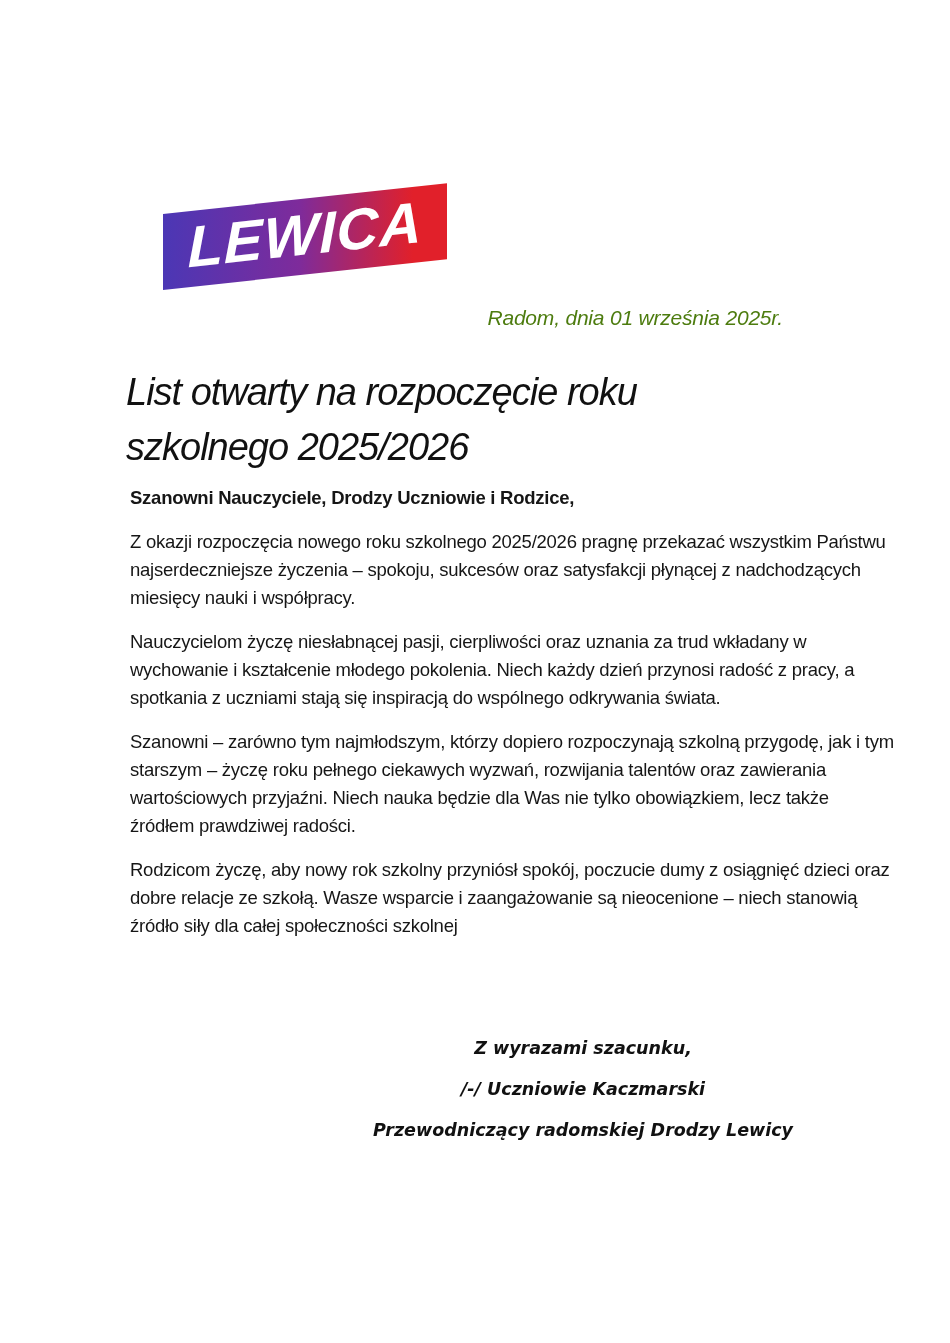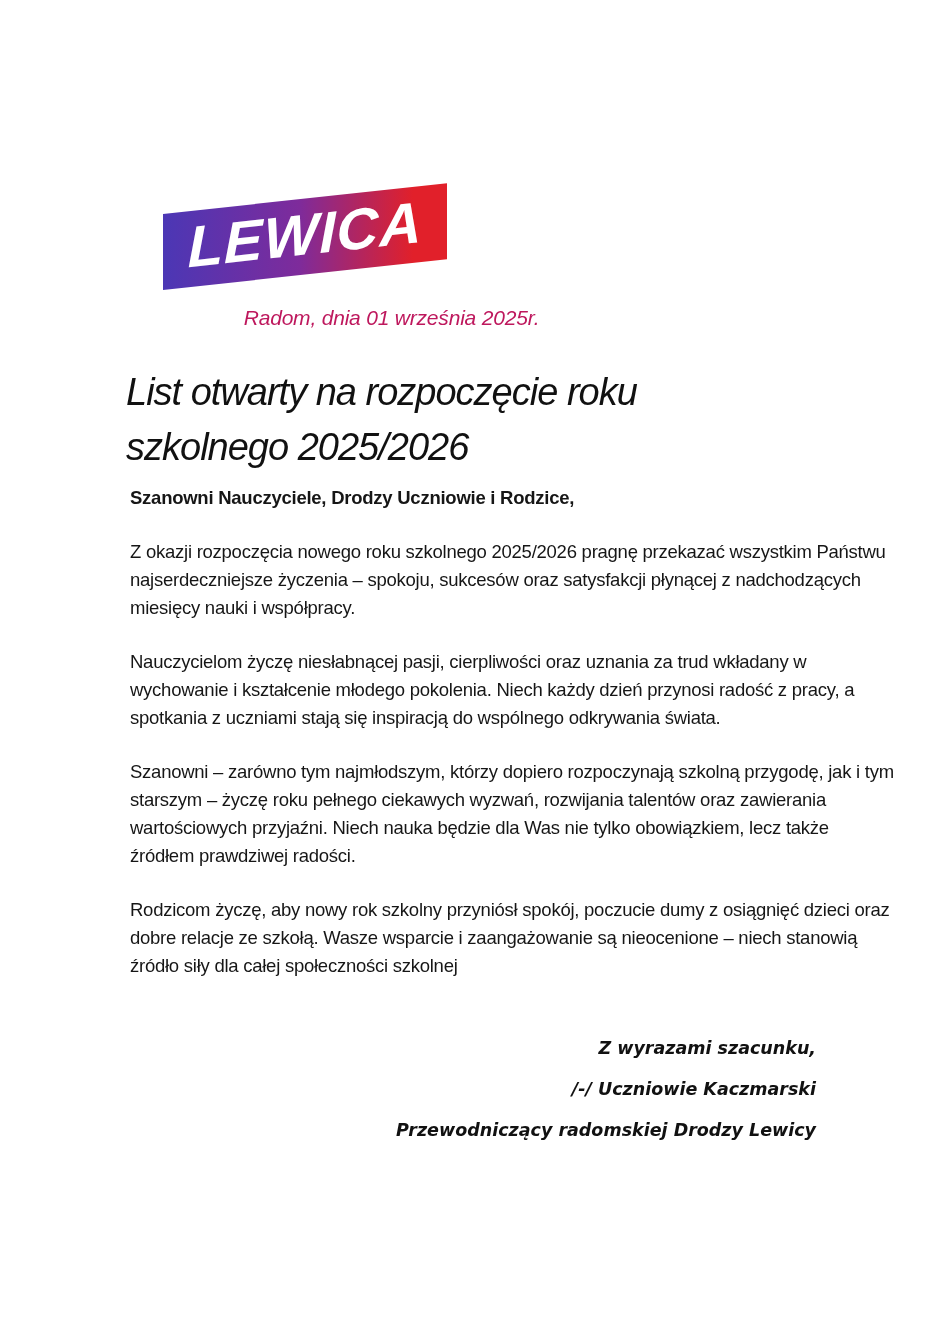--- a/index.html
+++ b/index.html
@@ -42,25 +42,25 @@
   }
 
   
   .dateline {
     position: absolute;
     top: 306px;
     left: 0;
     width: 946px;
     box-sizing: border-box;
     padding-right: 163px;
-    text-align: center;
+    text-align: right;
     font-style: italic;
     font-size: 21px;
     letter-spacing: -0.2px;
-    color: #be185d;
+    color: #4d7c0f;
   }
 
   
   .page-title {
     position: absolute;
     left: 114px;
     top: 340px;
     width: 780px;
     font-style: italic;
     font-weight: 400;
@@ -82,31 +82,31 @@
     line-height: 28px;
     letter-spacing: -0.25px;
     color: #161616;
   }
   .greeting {
     font-weight: 700;
     margin: 0;
     white-space: pre-line;
   }
   .letter-body p.para {
-    margin: 26px 0 0 0;
+    margin: 16px 0 0 0;
     white-space: pre-line;
   }
 
   
   .signature {
     position: absolute;
     left: 350px;
     top: 1038px;
     width: 466px;
-    text-align: right;
+    text-align: center;
     font-family: "DejaVu Sans", sans-serif;
     font-weight: 700;
     font-style: italic;
     font-size: 17.5px;
     color: #111111;
   }
   .signature .sig-line {
     margin: 0 0 21px 0;
     line-height: 20px;
     white-space: nowrap;

